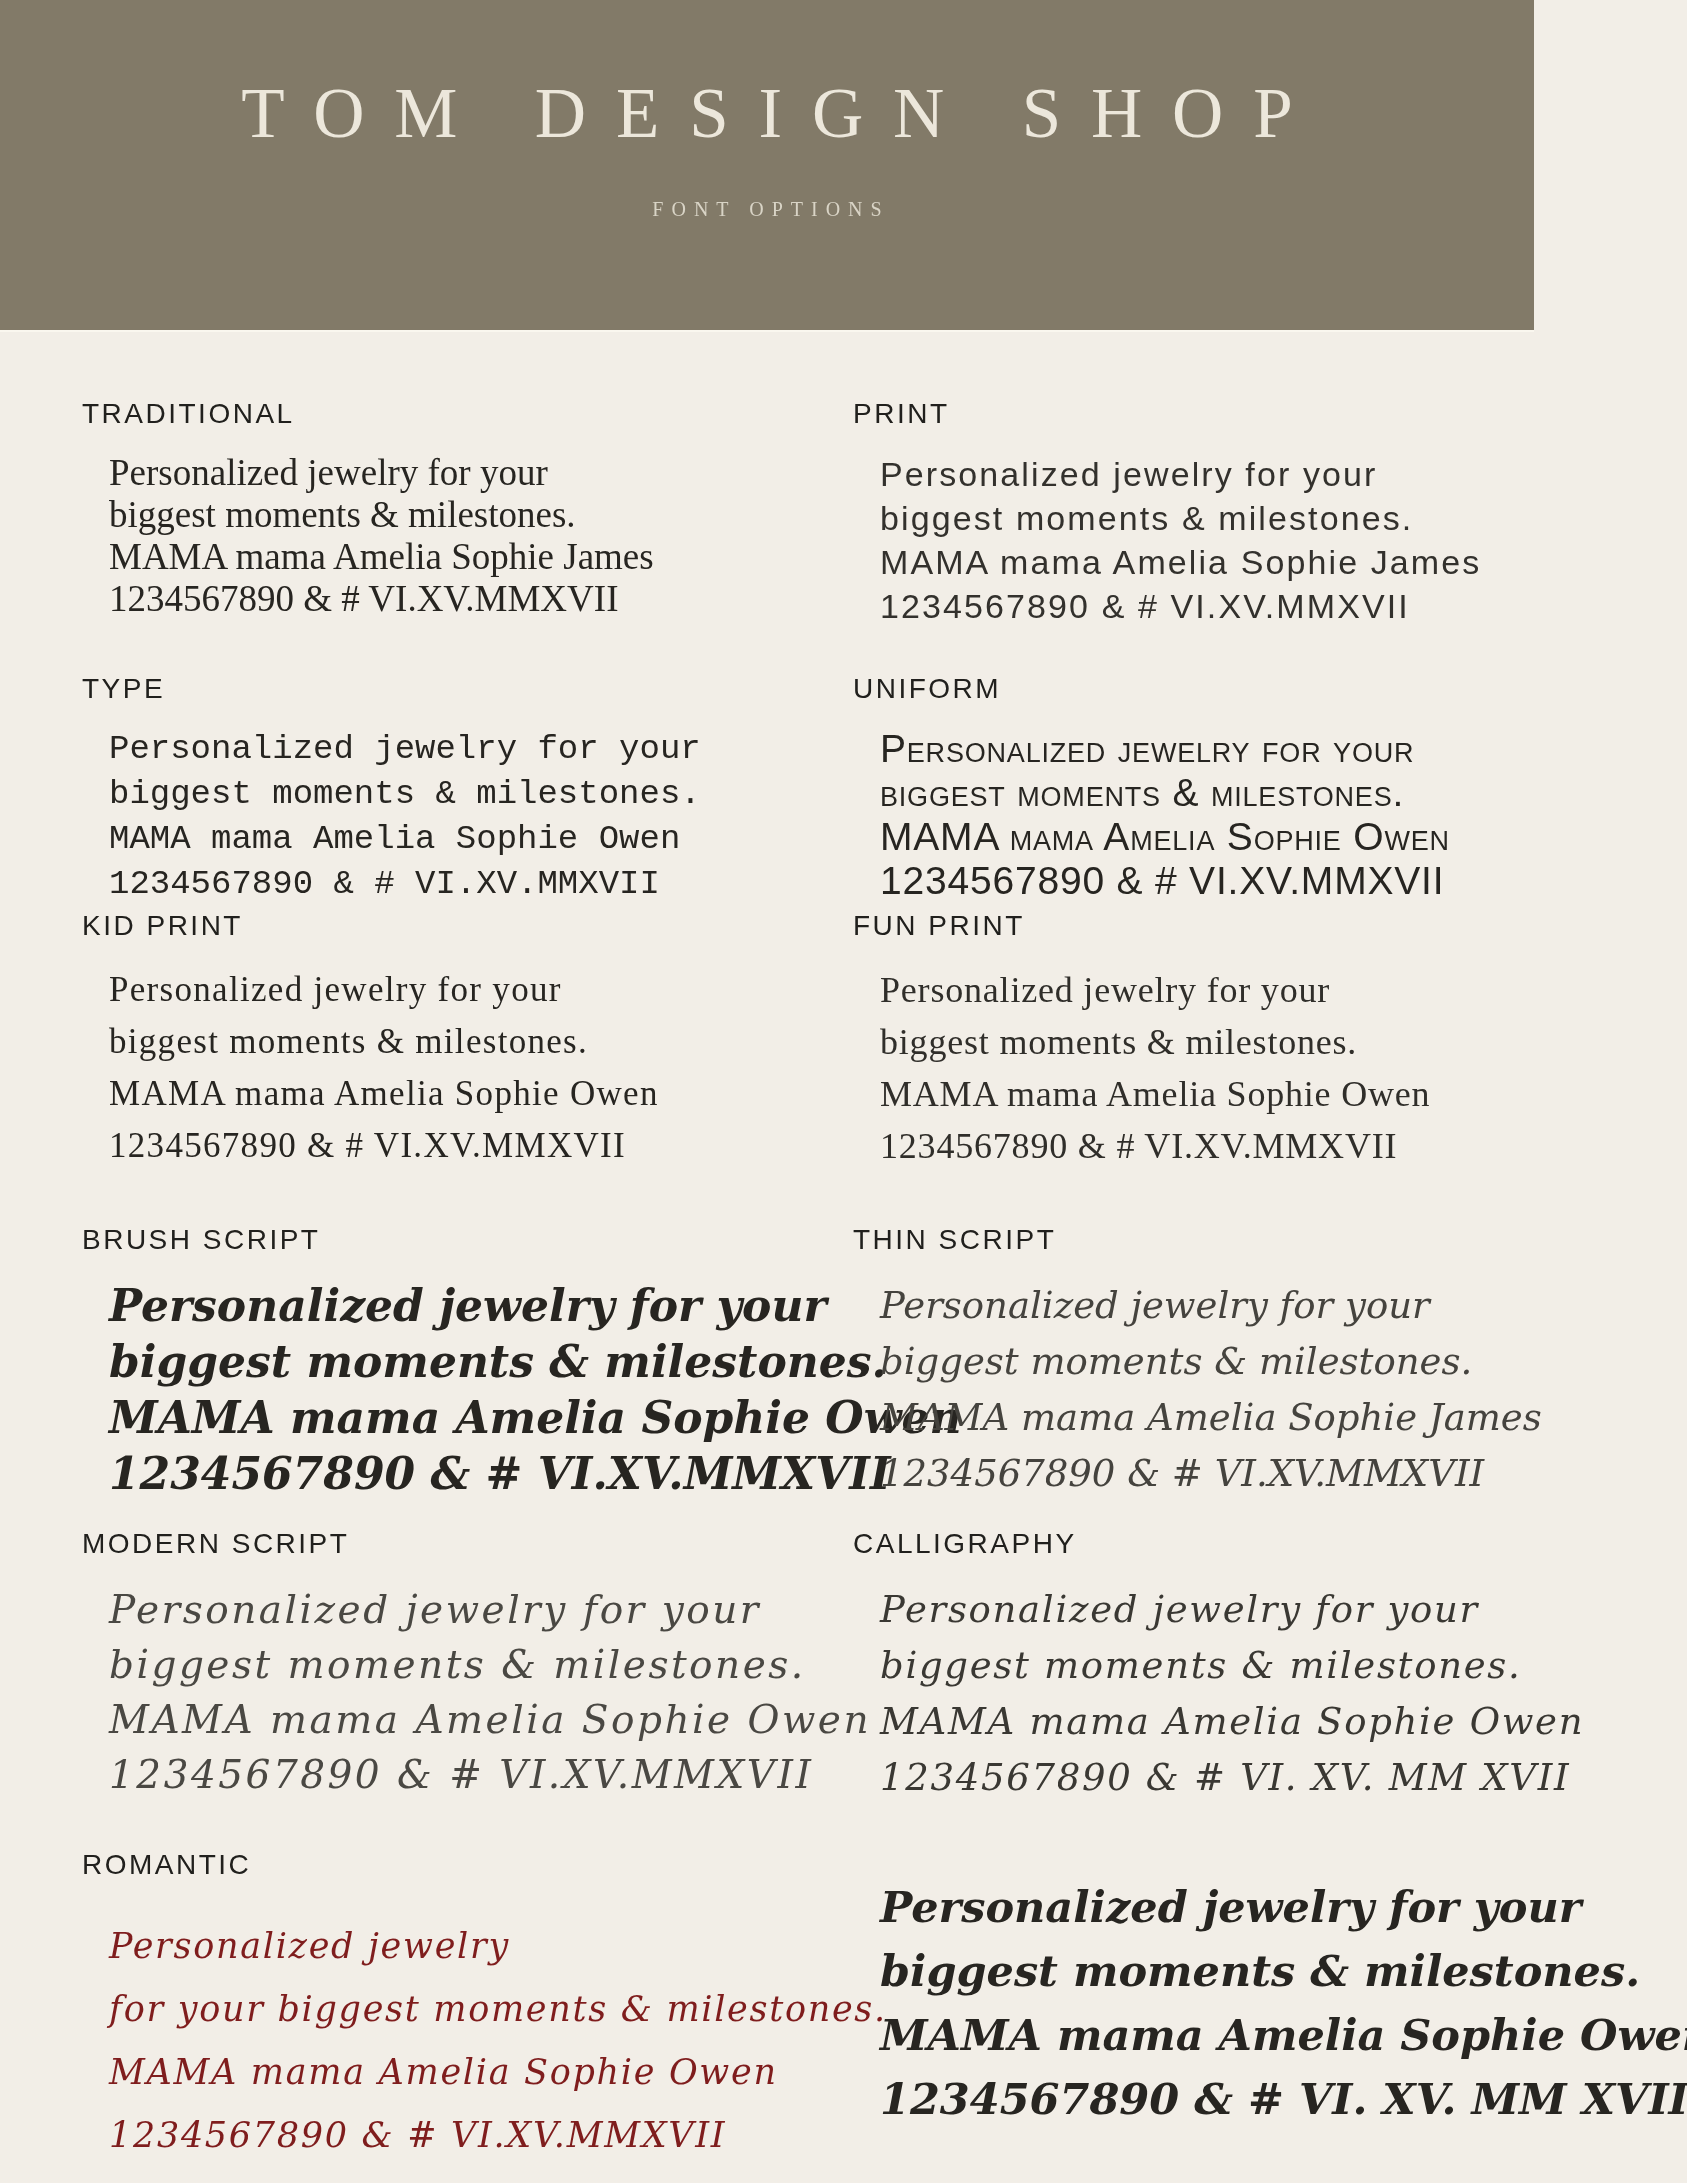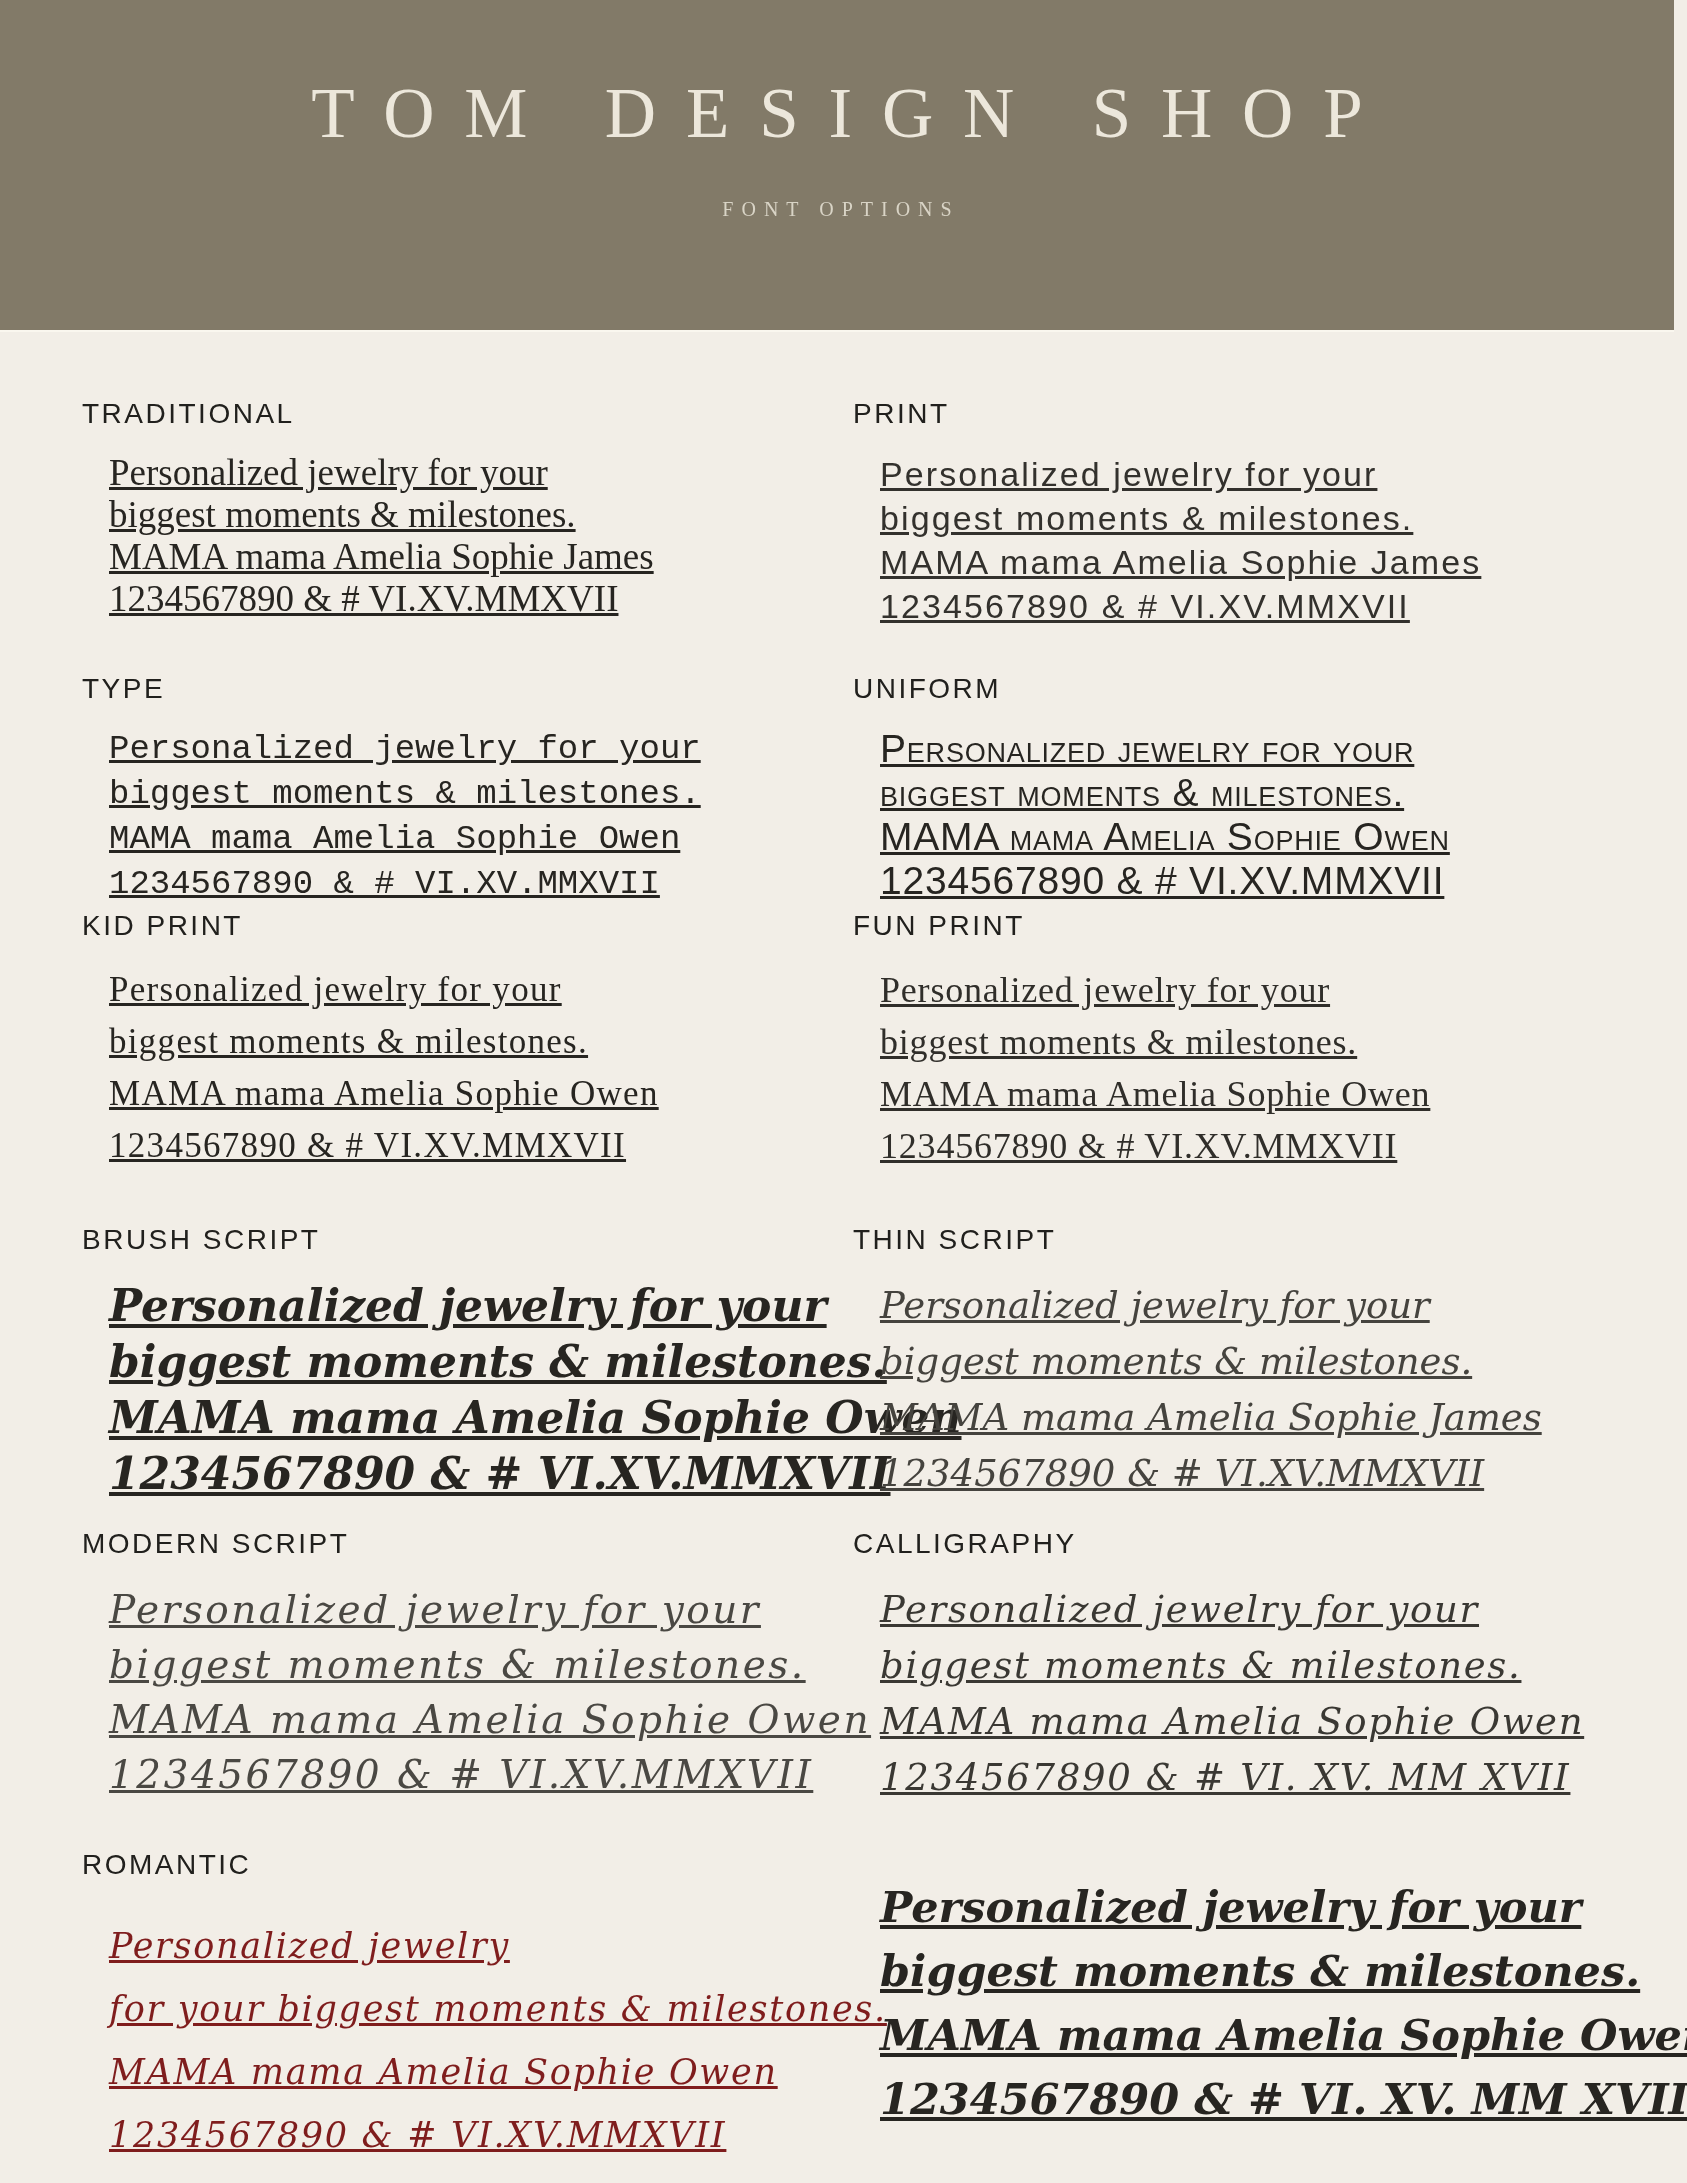--- a/index.html
+++ b/index.html
@@ -3,21 +3,21 @@
 <meta charset="utf-8">
 <style>
   html,body{margin:0;padding:0;}
   body{background:#e8e4dd;font-family:"Liberation Sans",sans-serif;}
   .page{
     position:relative;width:1687px;height:2183px;overflow:hidden;
     background:var(--page_bg,#f2eee7);
   }
   
   .band{
-    position:absolute;top:0;left:0;width:1674px;height:332px;
+    position:absolute;top:0;left:0;width:1534px;height:332px;
     background:var(--header_bg,#827a68);
     text-align:center;border-bottom:2.5px solid #faf7ef;
     box-sizing:border-box;
   }
   .band h1{
     margin:0;padding-top:73px;
     font-family:"Liberation Serif","DejaVu Serif",serif;
     font-weight:400;font-size:71px;letter-spacing:0.42em;text-indent:0.42em;
     color:var(--header_text,#ece7db);
   }
@@ -36,21 +36,21 @@
   .r3{top:902px;}
   .r4{top:1216px;}
   .r5{top:1520px;}
   .r6{top:1841px;}
   .label{
     margin:8px;font-family:"Liberation Sans",sans-serif;font-weight:500;
     font-size:28px;letter-spacing:2.5px;color:var(--label_text,#21201d);
   }
   .sample{margin:22px 0 0 35px;color:var(--sample_text,#272521);}
   .r6 .sample{margin-top:34px;}
-  .ln{display:block;white-space:nowrap;text-decoration:underline;}
+  .ln{display:block;white-space:nowrap;}
   
   .s-traditional{font-family:"Liberation Serif","DejaVu Serif",serif;font-size:37px;line-height:42px;}
   .s-modern{font-family:"Liberation Sans","DejaVu Sans",sans-serif;font-size:34px;line-height:44px;letter-spacing:2.1px;color:#33312d;}
   .s-type{font-family:"Liberation Mono","DejaVu Sans Mono",monospace;font-size:34px;line-height:45px;}
   .s-uniform{font-family:"Liberation Sans","DejaVu Sans",sans-serif;font-variant:small-caps;font-size:39px;line-height:44px;letter-spacing:0.8px;}
   .s-kid{font-family:cursive;font-size:35px;line-height:52px;letter-spacing:1.3px;}
   .s-fun{font-family:cursive;font-size:36px;line-height:52px;letter-spacing:0.8px;color:#302e2a;}
   .s-brush{font-family:"DejaVu Serif",serif;font-style:italic;font-weight:bold;font-size:44px;line-height:56px;}
   .s-thinscript{font-family:"DejaVu Serif",serif;font-style:italic;font-size:37px;line-height:56px;color:#45433e;}
   .s-swirl{font-family:"DejaVu Serif",serif;font-style:italic;font-size:39px;line-height:55px;letter-spacing:2.5px;color:#4a4843;}

